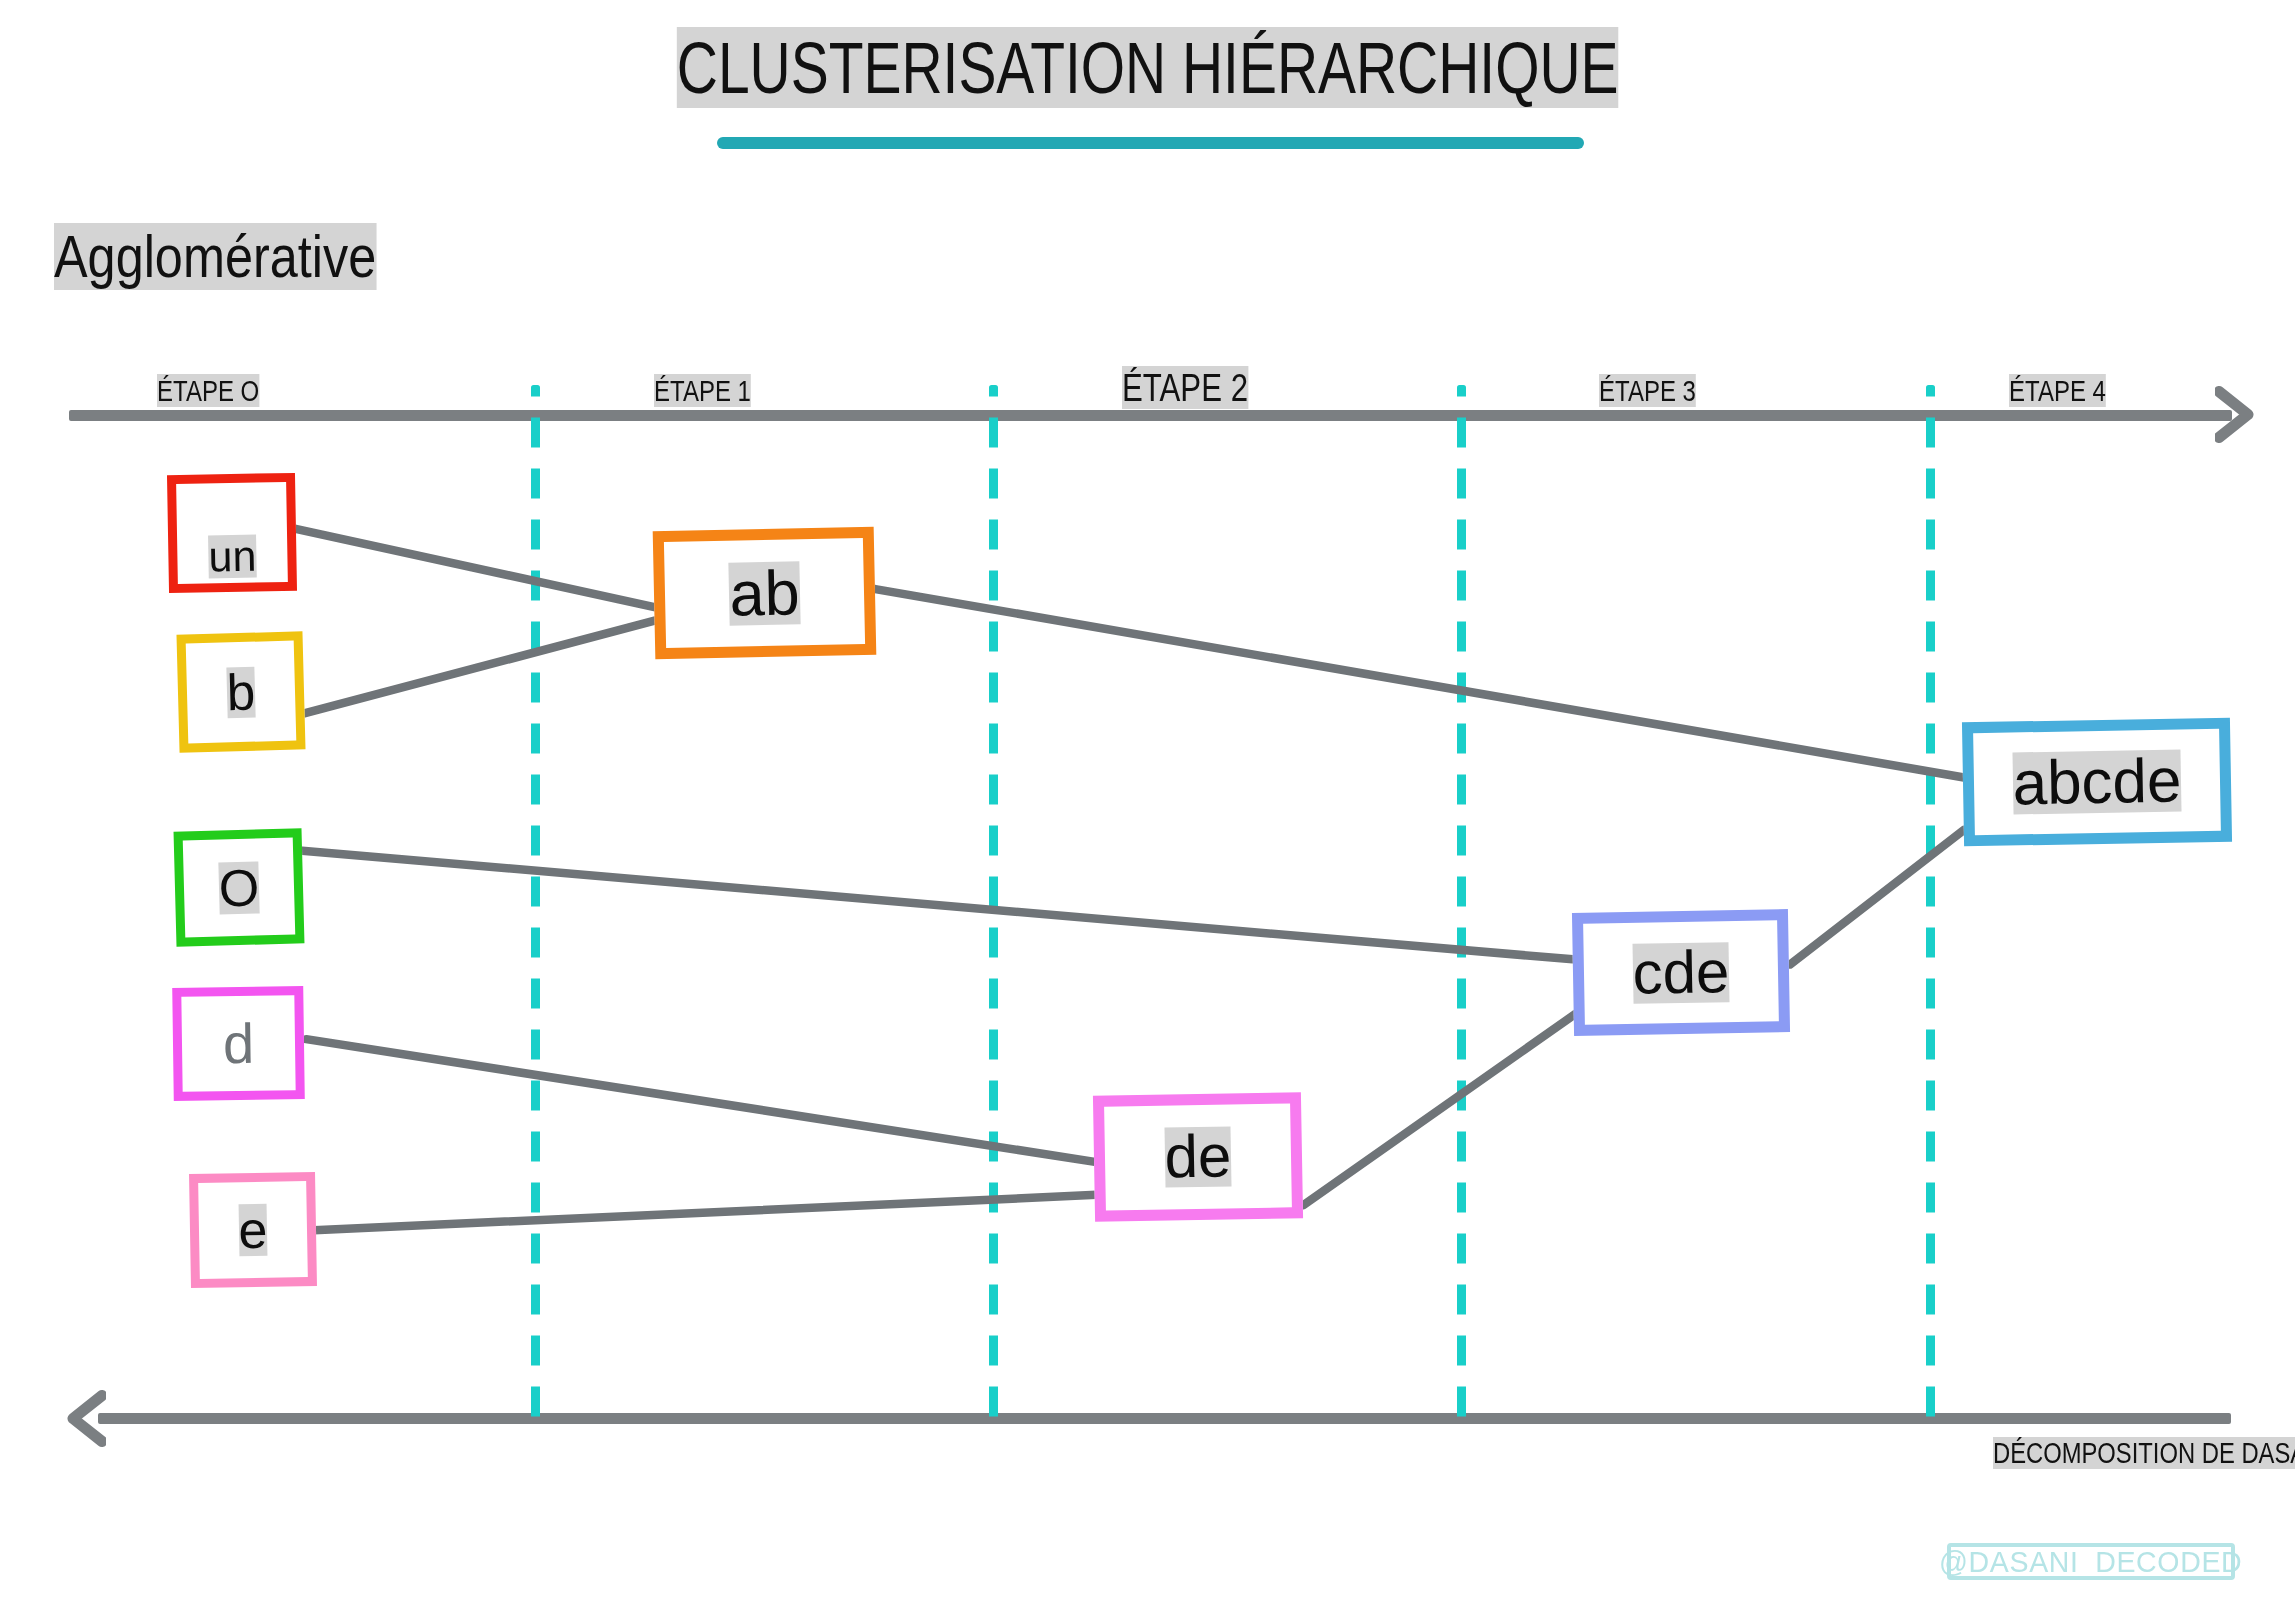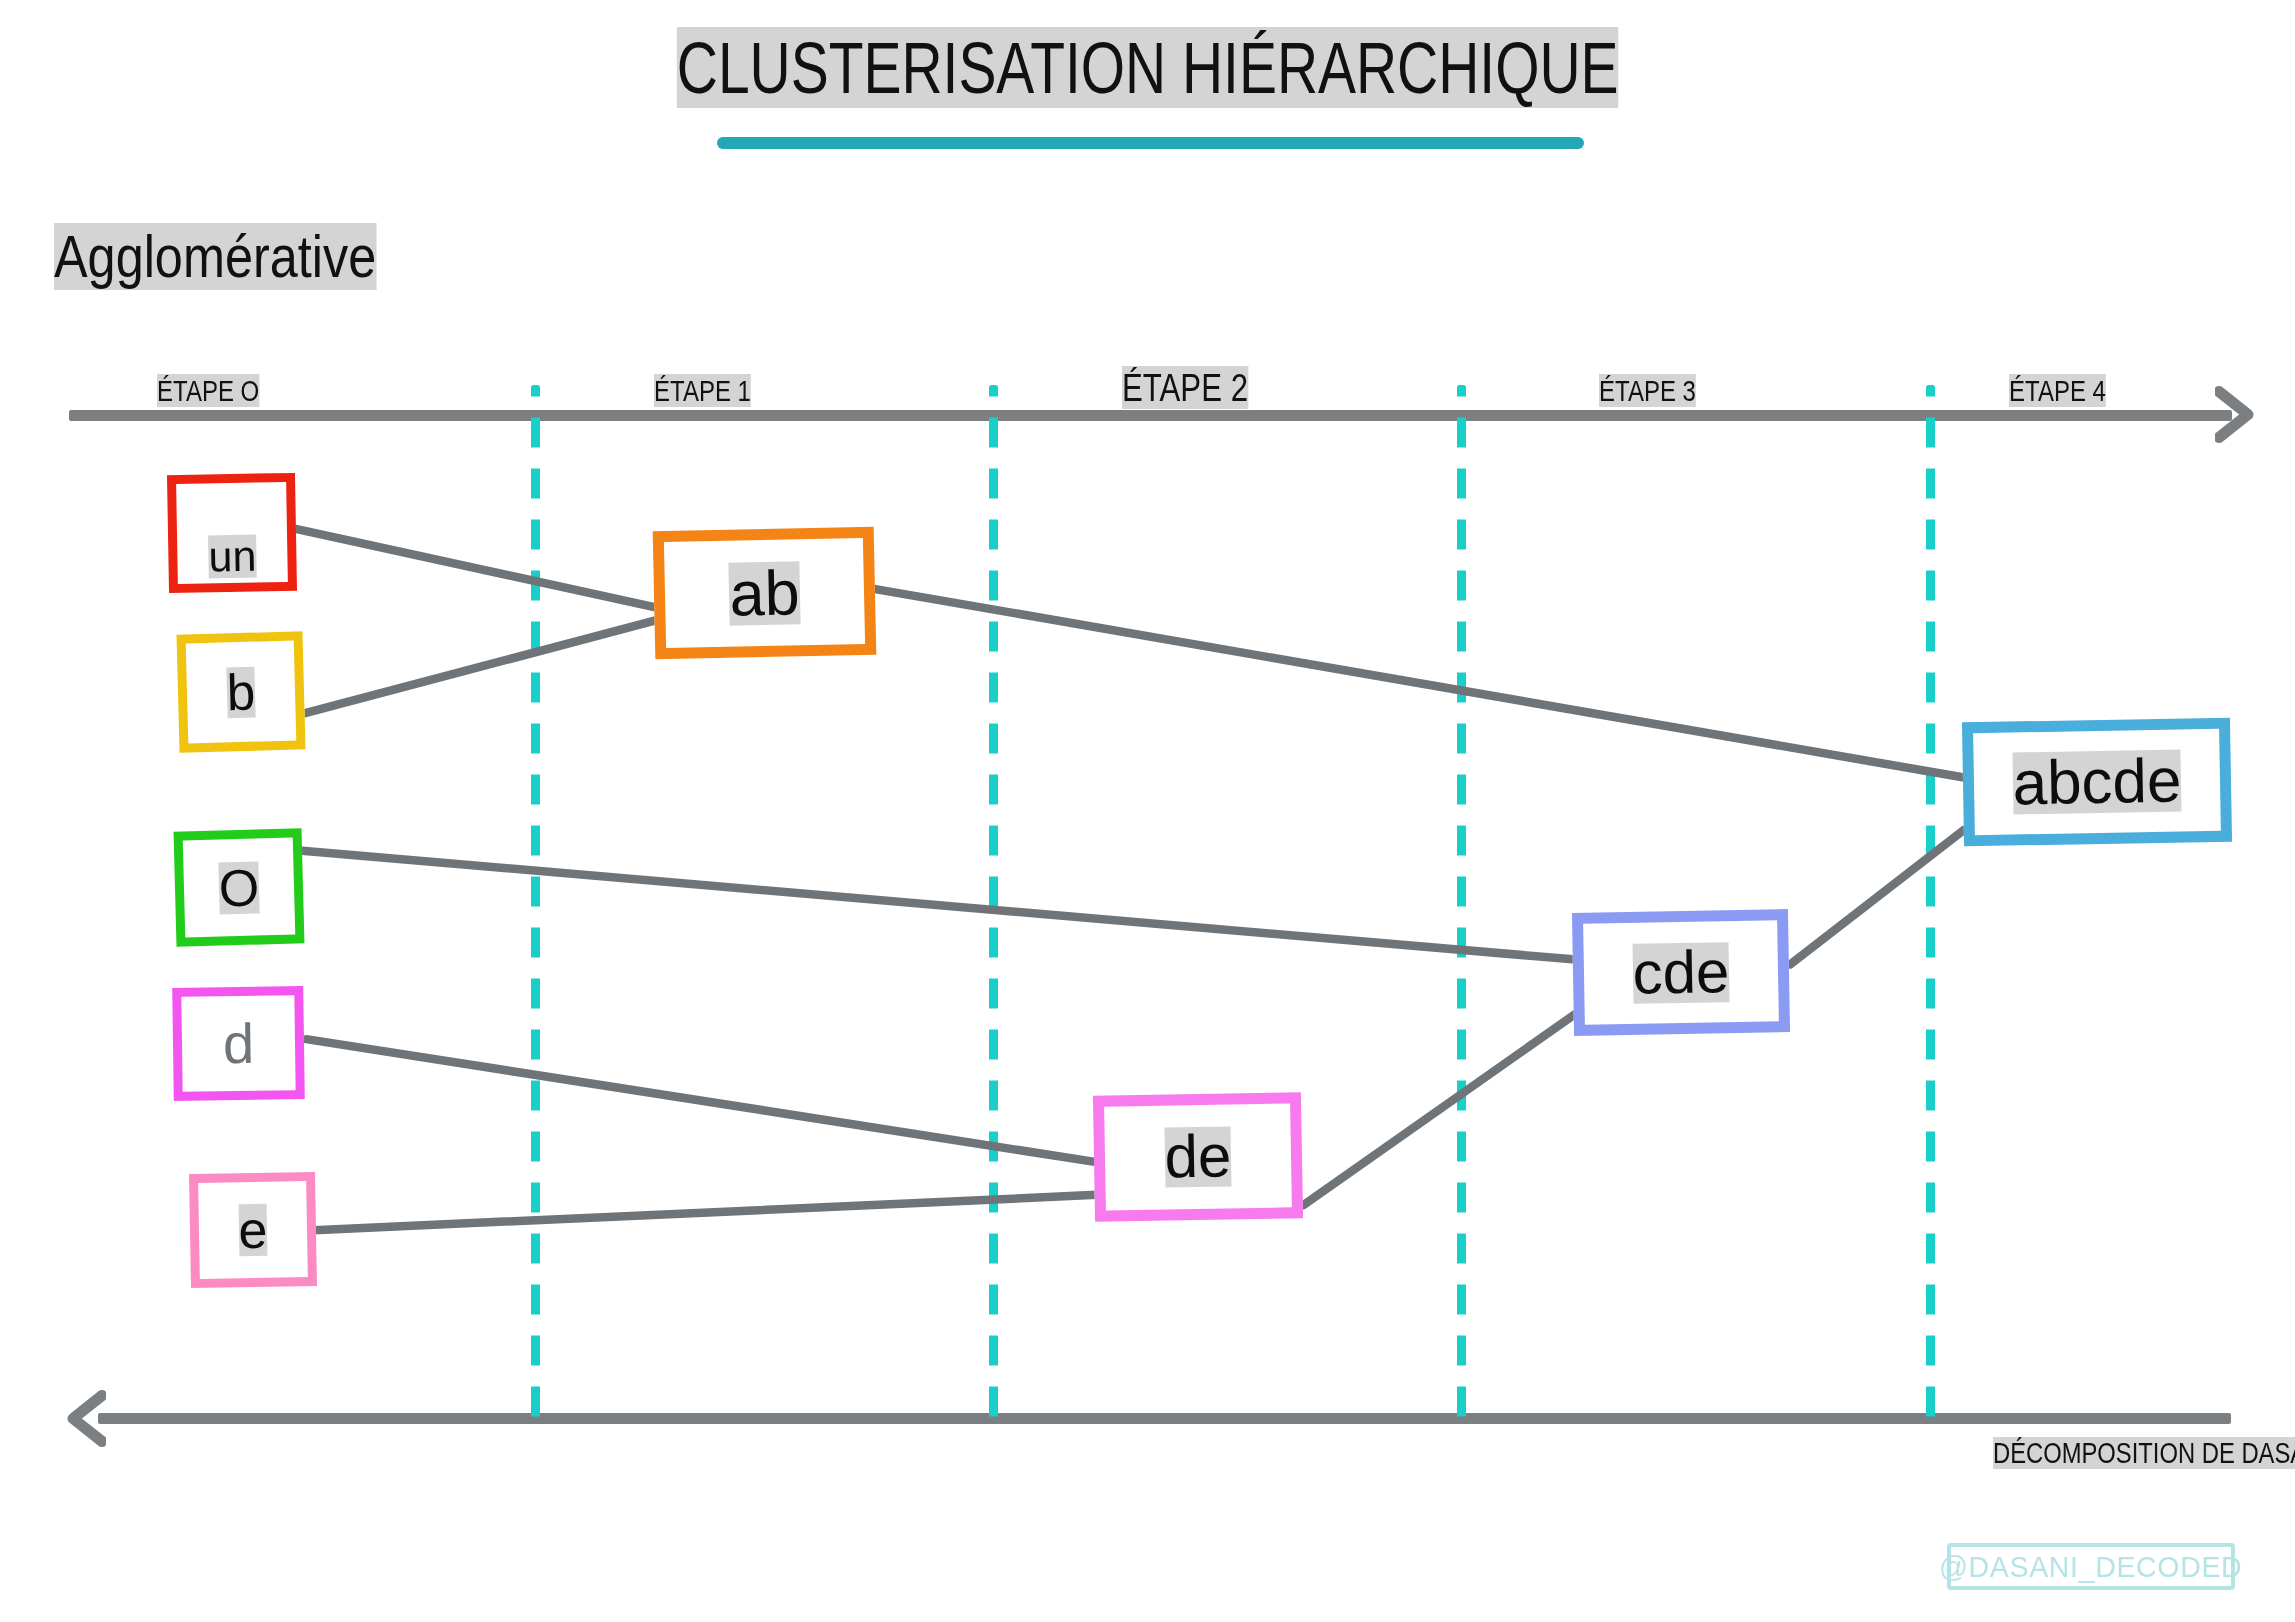--- a/index.html
+++ b/index.html
@@ -129,21 +129,21 @@
     font-size: 29px;
     color: #111111;
     transform: scaleX(0.82);
     transform-origin: left top;
     white-space: nowrap;
   }
 
   
   #watermark {
     left: 1947px; top: 1543px;
-    width: 288px; height: 47px;
+    width: 288px; height: 37px;
     border: 4.6px solid #B5E4E6;
     border-radius: 3.9px;
     display: flex;
     align-items: center;
     justify-content: center;
     box-sizing: border-box;
   }
   #watermark-text {
     font-family: "Liberation Sans Narrow", "Liberation Sans", sans-serif;
     font-size: 30px;

